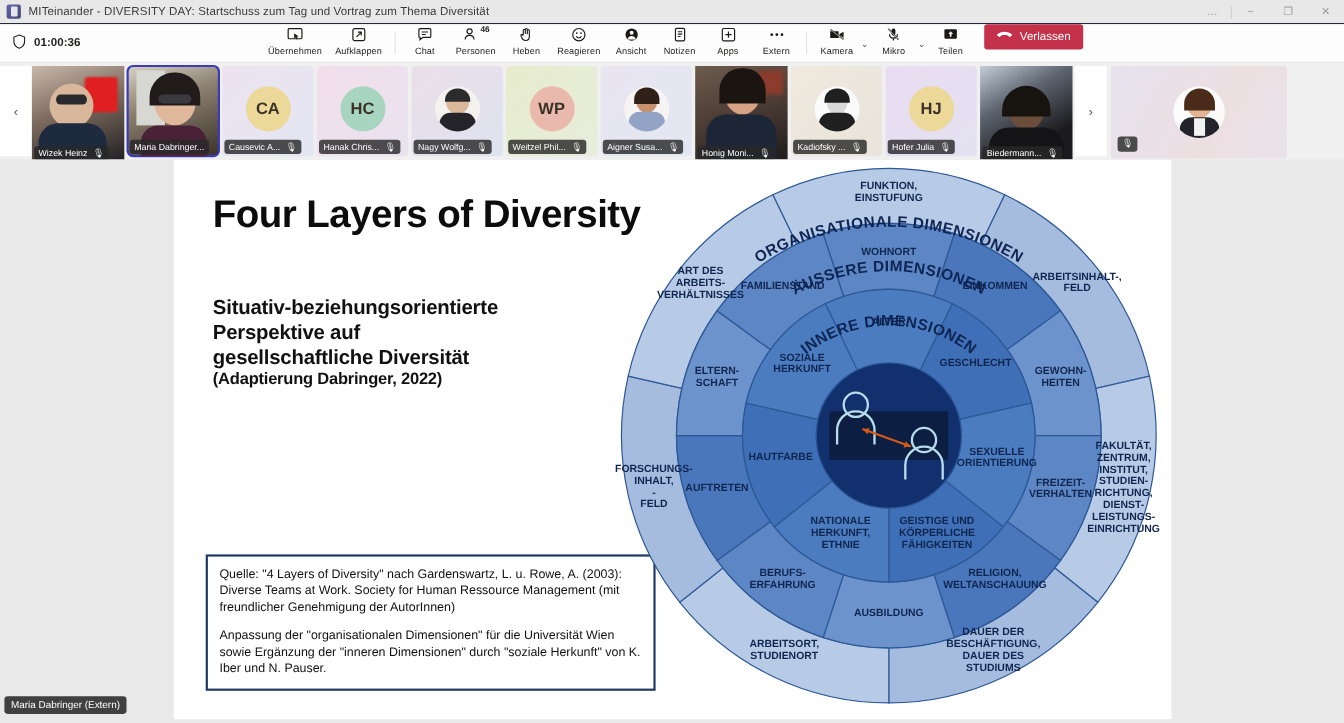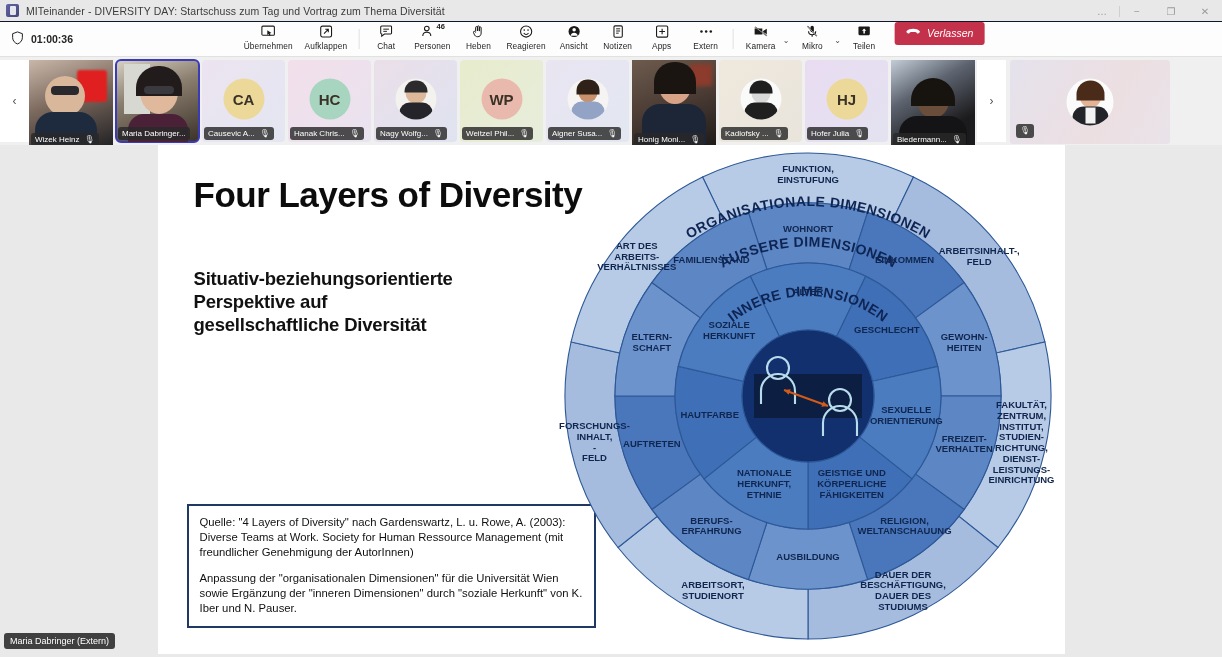--- a/index.html
+++ b/index.html
@@ -63,21 +63,21 @@
     cursor: default; position: relative;
   }
   .tbtn .ico { height: 15px; display:flex; align-items:center; justify-content:center; color:#1b1a19; }
   .tbtn .lbl { font-size: 8.3px; color: #252423; margin-top: 2px; white-space: nowrap; letter-spacing:.1px; }
   .vsep { width:1px; height:20px; background:#e0e0e0; align-self:center; margin:0 5px; }
   .badge { font-size: 7.5px; font-weight: 700; color: #1b1a19; position: relative; top:-5px; left:1px; }
   .chev { font-size: 8px; color:#4a4a4a; align-self:center; padding: 0 1px 0 0; margin-top:2px; }
   .leave {
     background: #c4314b; color: #fff; border-radius: 3px;
     height: 23px; display: flex; align-items: center; gap: 6px;
-    padding: 0 11px; font-size: 10.5px; margin-left: 9px; font-style: italic;
+    padding: 0 11px; font-size: 10.5px; margin-left: 9px;
   }
 
   
   .filmstrip {
     height: 88px; width: 100%;
     background: #f0f0f0;
     display: flex; align-items: flex-start;
     padding: 3px 0 0 0;
     position: relative; overflow: hidden;
   }
@@ -475,20 +475,21 @@
 
 <div class="stage">
   <div class="slide">
 
     <div class="slide-title">Four Layers of Diversity</div>
 
     <div class="slide-sub">
       <span>Situativ-beziehungsorientierte</span><br>
       <span>Perspektive auf</span><br>
       <span>gesellschaftliche Diversität</span>
+      <span class="adapt">(Adaptierung Dabringer, 2022)</span>
     </div>
 
     <div class="srcbox">
       <p>Quelle: "4 Layers of Diversity" nach Gardenswartz, L. u. Rowe, A. (2003): Diverse Teams at Work. Society for Human Ressource Management (mit freundlicher Genehmigung der AutorInnen)</p>
       <p>Anpassung der "organisationalen Dimensionen" für die Universität Wien sowie Ergänzung der "inneren Dimensionen" durch "soziale Herkunft" von K. Iber und N. Pauser.</p>
     </div>
 
     <div class="wheel">
       <svg viewBox="0 0 500 500" id="wheel-svg" aria-hidden="true">
           <path d="M144.5662513944333 31.064565099712212 A243 243 0 0 1 355.4337486055667 31.064565099712183 L333.73956164968877 76.11300849483314 A193 193 0 0 0 166.26043835031123 76.11300849483314 Z" fill="#b7cbe6" stroke="#2d5897" stroke-width="1.1"></path>

